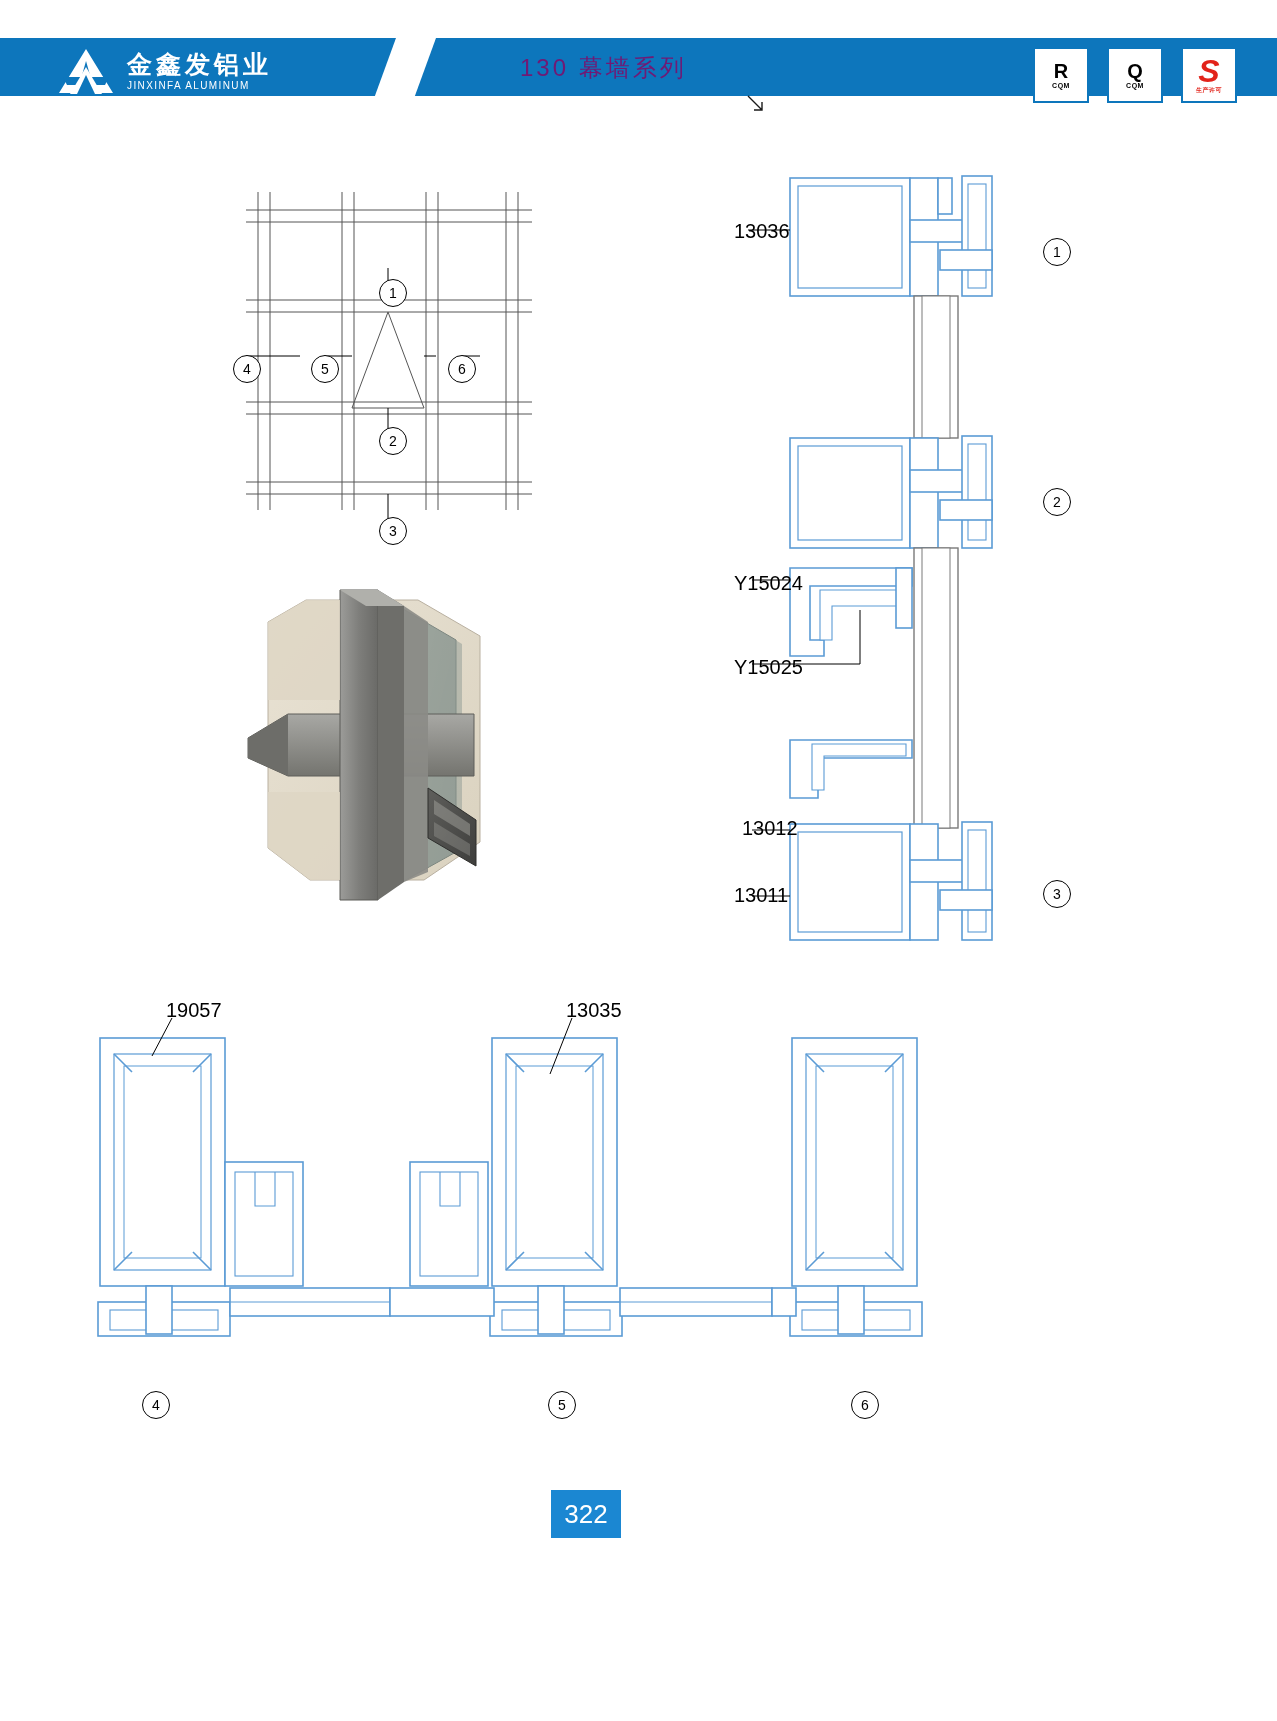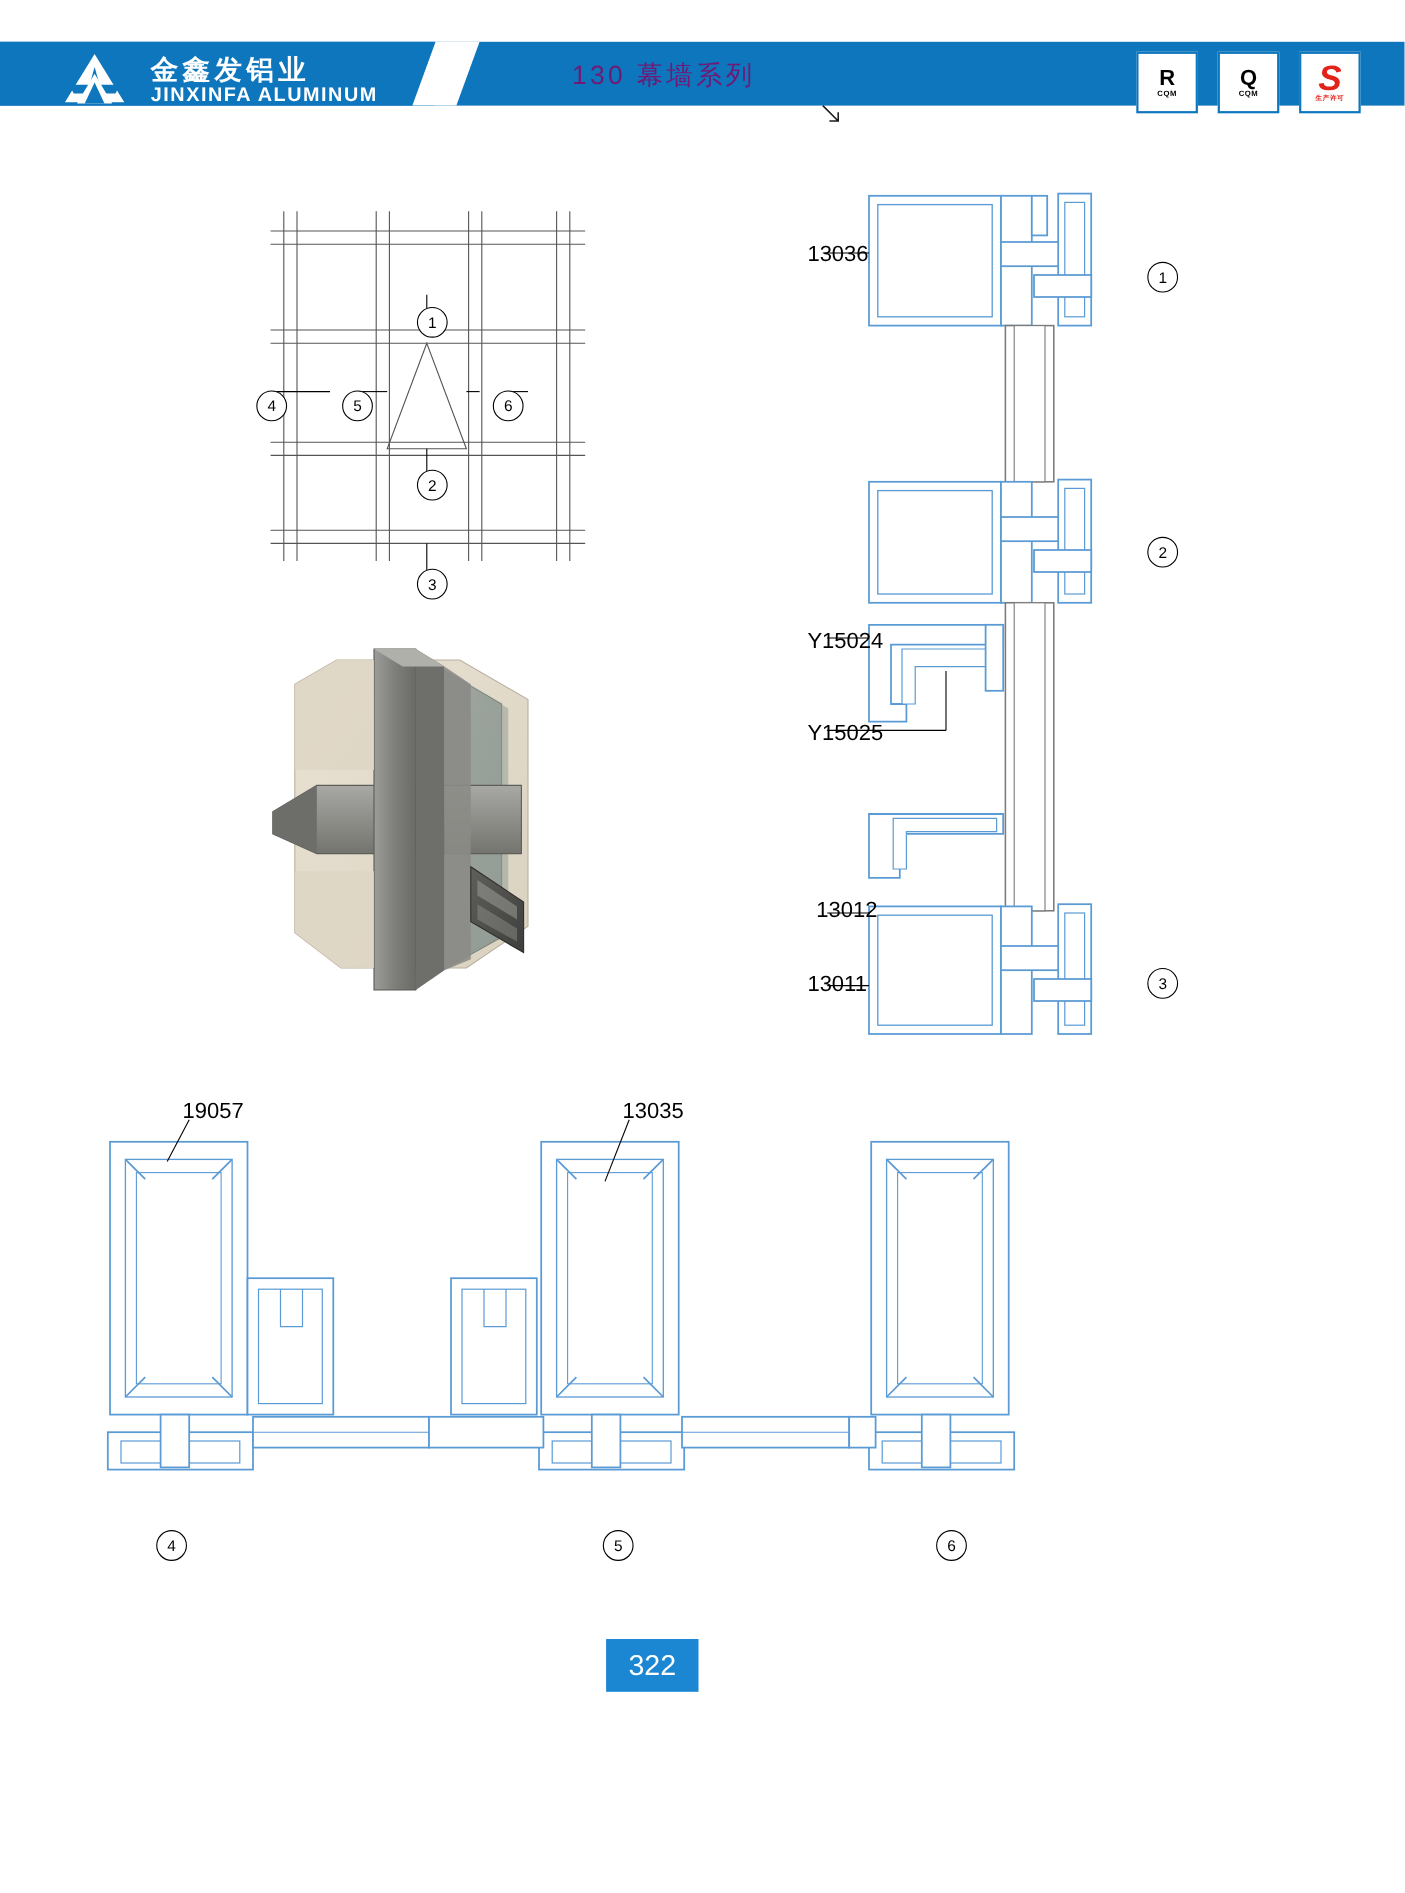--- a/index.html
+++ b/index.html
@@ -39,42 +39,42 @@
     width: 40px; height: 58px;
     background: #ffffff;
     transform: skewX(-20deg);
     transform-origin: top left;
   }
   .logo-wrap {
     position: absolute;
     left: 55px; top: 47px;
     display: flex;
     align-items: center;
-    gap: 20px;
+    gap: 10px;
   }
   .logo-mark {
     width: 62px; height: 50px;
     position: relative;
   }
   .logo-text {
     display: flex;
     flex-direction: column;
     justify-content: center;
     color: #ffffff;
   }
   .logo-cn {
     font-size: 25px;
     font-weight: bold;
     letter-spacing: 4px;
     line-height: 28px;
     white-space: nowrap;
   }
   .logo-en {
-    font-size: 18px;
-    font-weight: bold;
+    font-size: 10px;
+    font-weight: normal;
     letter-spacing: 1.4px;
     line-height: 16px;
     white-space: nowrap;
   }
   .header-title {
     position: absolute;
     left: 520px; top: 52px;
     color: #701a75;
     font-size: 24px;
     letter-spacing: 3px;
@@ -119,21 +119,21 @@
     font-style: italic;
     color: #e2231a;
     line-height: 30px;
   }
   .badge-s .badge-sub { color: #e2231a; font-size: 6px; }
 
   
   .page-number {
     position: absolute;
     left: 551px; top: 1490px;
-    width: 84px; height: 48px;
+    width: 70px; height: 48px;
     background: #1b87d2;
     color: #ffffff;
     font-size: 26px;
     display: flex;
     align-items: center;
     justify-content: center;
   }
 
   
   .lbl {

